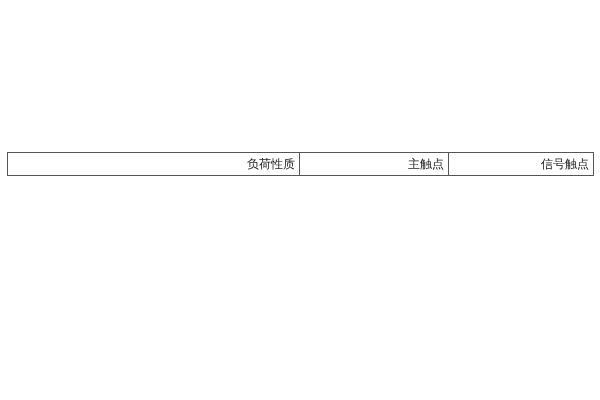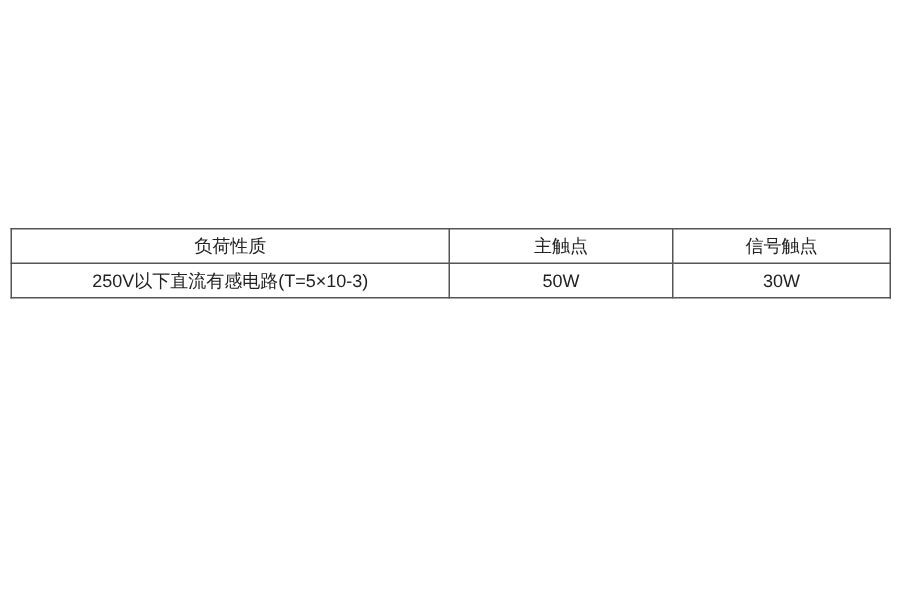--- a/index.html
+++ b/index.html
@@ -23,21 +23,21 @@
     width: 586px;
     border-collapse: collapse;
     table-layout: fixed;
     background: #ffffff;
   }
   table.spec-table th,
   table.spec-table td {
     border: 1.5px solid #555555;
     height: 23px;
     padding: 1px 4px;
-    text-align: center;
+    text-align: right;
     vertical-align: middle;
     font-size: 12px;
     font-weight: normal;
     color: #222222;
     line-height: 1.2;
     white-space: nowrap;
     overflow: hidden;
   }
   col.c1 { width: 292px; }
   col.c2 { width: 149px; }
@@ -54,20 +54,15 @@
       <col class="c3">
     </colgroup>
     <thead>
       <tr>
         <th>负荷性质</th>
         <th>主触点</th>
         <th>信号触点</th>
       </tr>
     </thead>
     <tbody>
-      <tr>
-        <td>250V以下直流有感电路(T=5×10-3)</td>
-        <td>50W</td>
-        <td>30W</td>
-      </tr>
     </tbody>
   </table>
 </div>
 
 </body></html>

